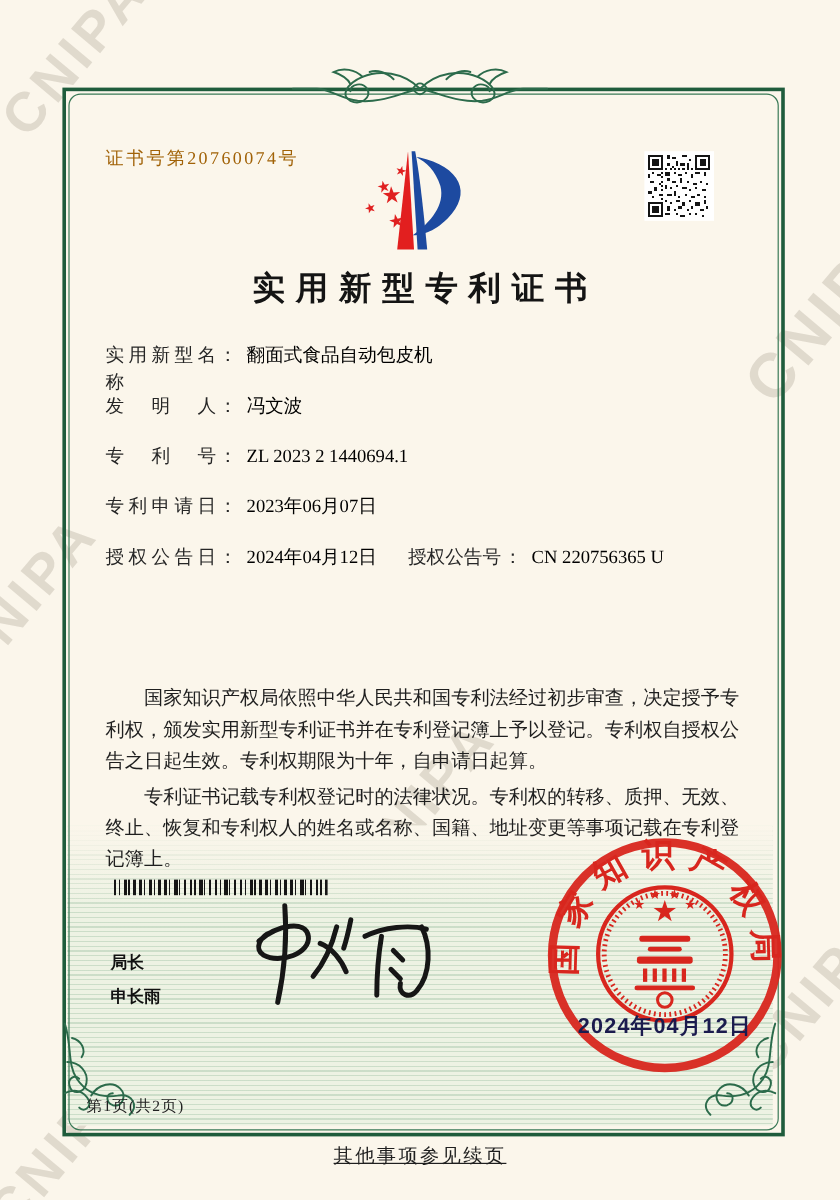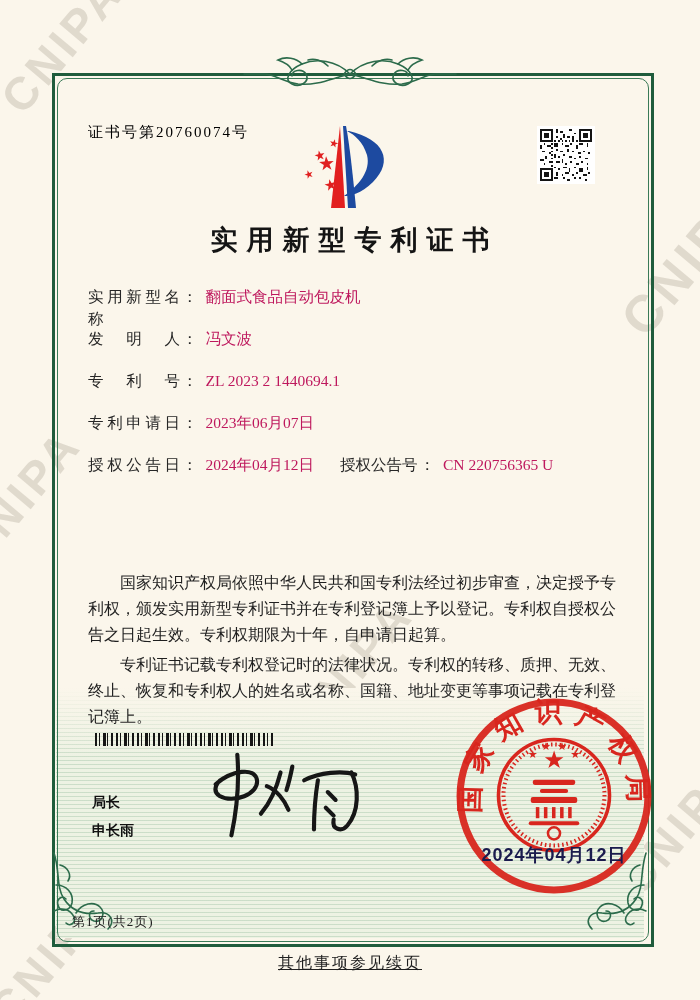--- a/index.html
+++ b/index.html
@@ -31,38 +31,38 @@
     background-image:repeating-linear-gradient(180deg,
       rgba(86,148,106,.22) 0 1px, rgba(86,148,106,0) 1px 4px);
   }
   .stripes::before{
     content:"";position:absolute;left:0;top:0;right:0;height:70px;
     background:linear-gradient(to bottom,#fbf6eb,rgba(251,246,235,0));
   }
   .orn{position:absolute;z-index:2;}
   .orn svg path{fill:none;stroke:#2c6b4b;stroke-width:1.6;stroke-linecap:round;}
   
-  .cert-no{position:absolute;left:88px;top:123px;z-index:3;font-size:15px;letter-spacing:2px;color:#000000;}
+  .cert-no{position:absolute;left:88px;top:123px;z-index:3;font-size:15px;letter-spacing:2px;color:#a16207;}
   .logo{position:absolute;left:300px;top:121px;width:118px;height:94px;z-index:3;}
   .logo .star{position:absolute;color:#e02020;line-height:1;}
   .qr{position:absolute;left:537px;top:126px;width:58px;height:58px;background:#fff;padding:3px;box-sizing:border-box;z-index:3;}
   .title{
     position:absolute;left:52px;top:222px;width:596px;z-index:3;text-align:center;
     font-size:27px;font-weight:700;letter-spacing:9px;text-indent:9px;color:#141414;
   }
   
   .fields{position:absolute;left:88px;top:286px;width:530px;z-index:3;font-size:15.5px;color:#262626;}
   .frow{height:42px;line-height:22px;}
   .frow.addr{height:48px;}
   .flabel{
     display:inline-block;width:92px;text-align:justify;text-align-last:justify;
     vertical-align:top;
   }
   .fcolon{display:inline-block;margin:0 8px 0 2px;vertical-align:top;}
-  .fvalue{display:inline-block;max-width:404px;vertical-align:top;white-space:pre-line;color:#be185d;}
+  .fvalue{display:inline-block;max-width:404px;vertical-align:top;white-space:pre-line;color:#000000;}
   .pair2{margin-left:26px;}
   
   .paras{position:absolute;left:88px;top:570px;width:528px;z-index:3;}
   .paras p{
     margin:0 0 4px 0;font-size:16px;line-height:26px;text-indent:2em;
     text-align:justify;color:#1f1f1f;
   }
   
   .barcode{
     position:absolute;left:95px;top:733px;width:178px;height:13px;z-index:3;

